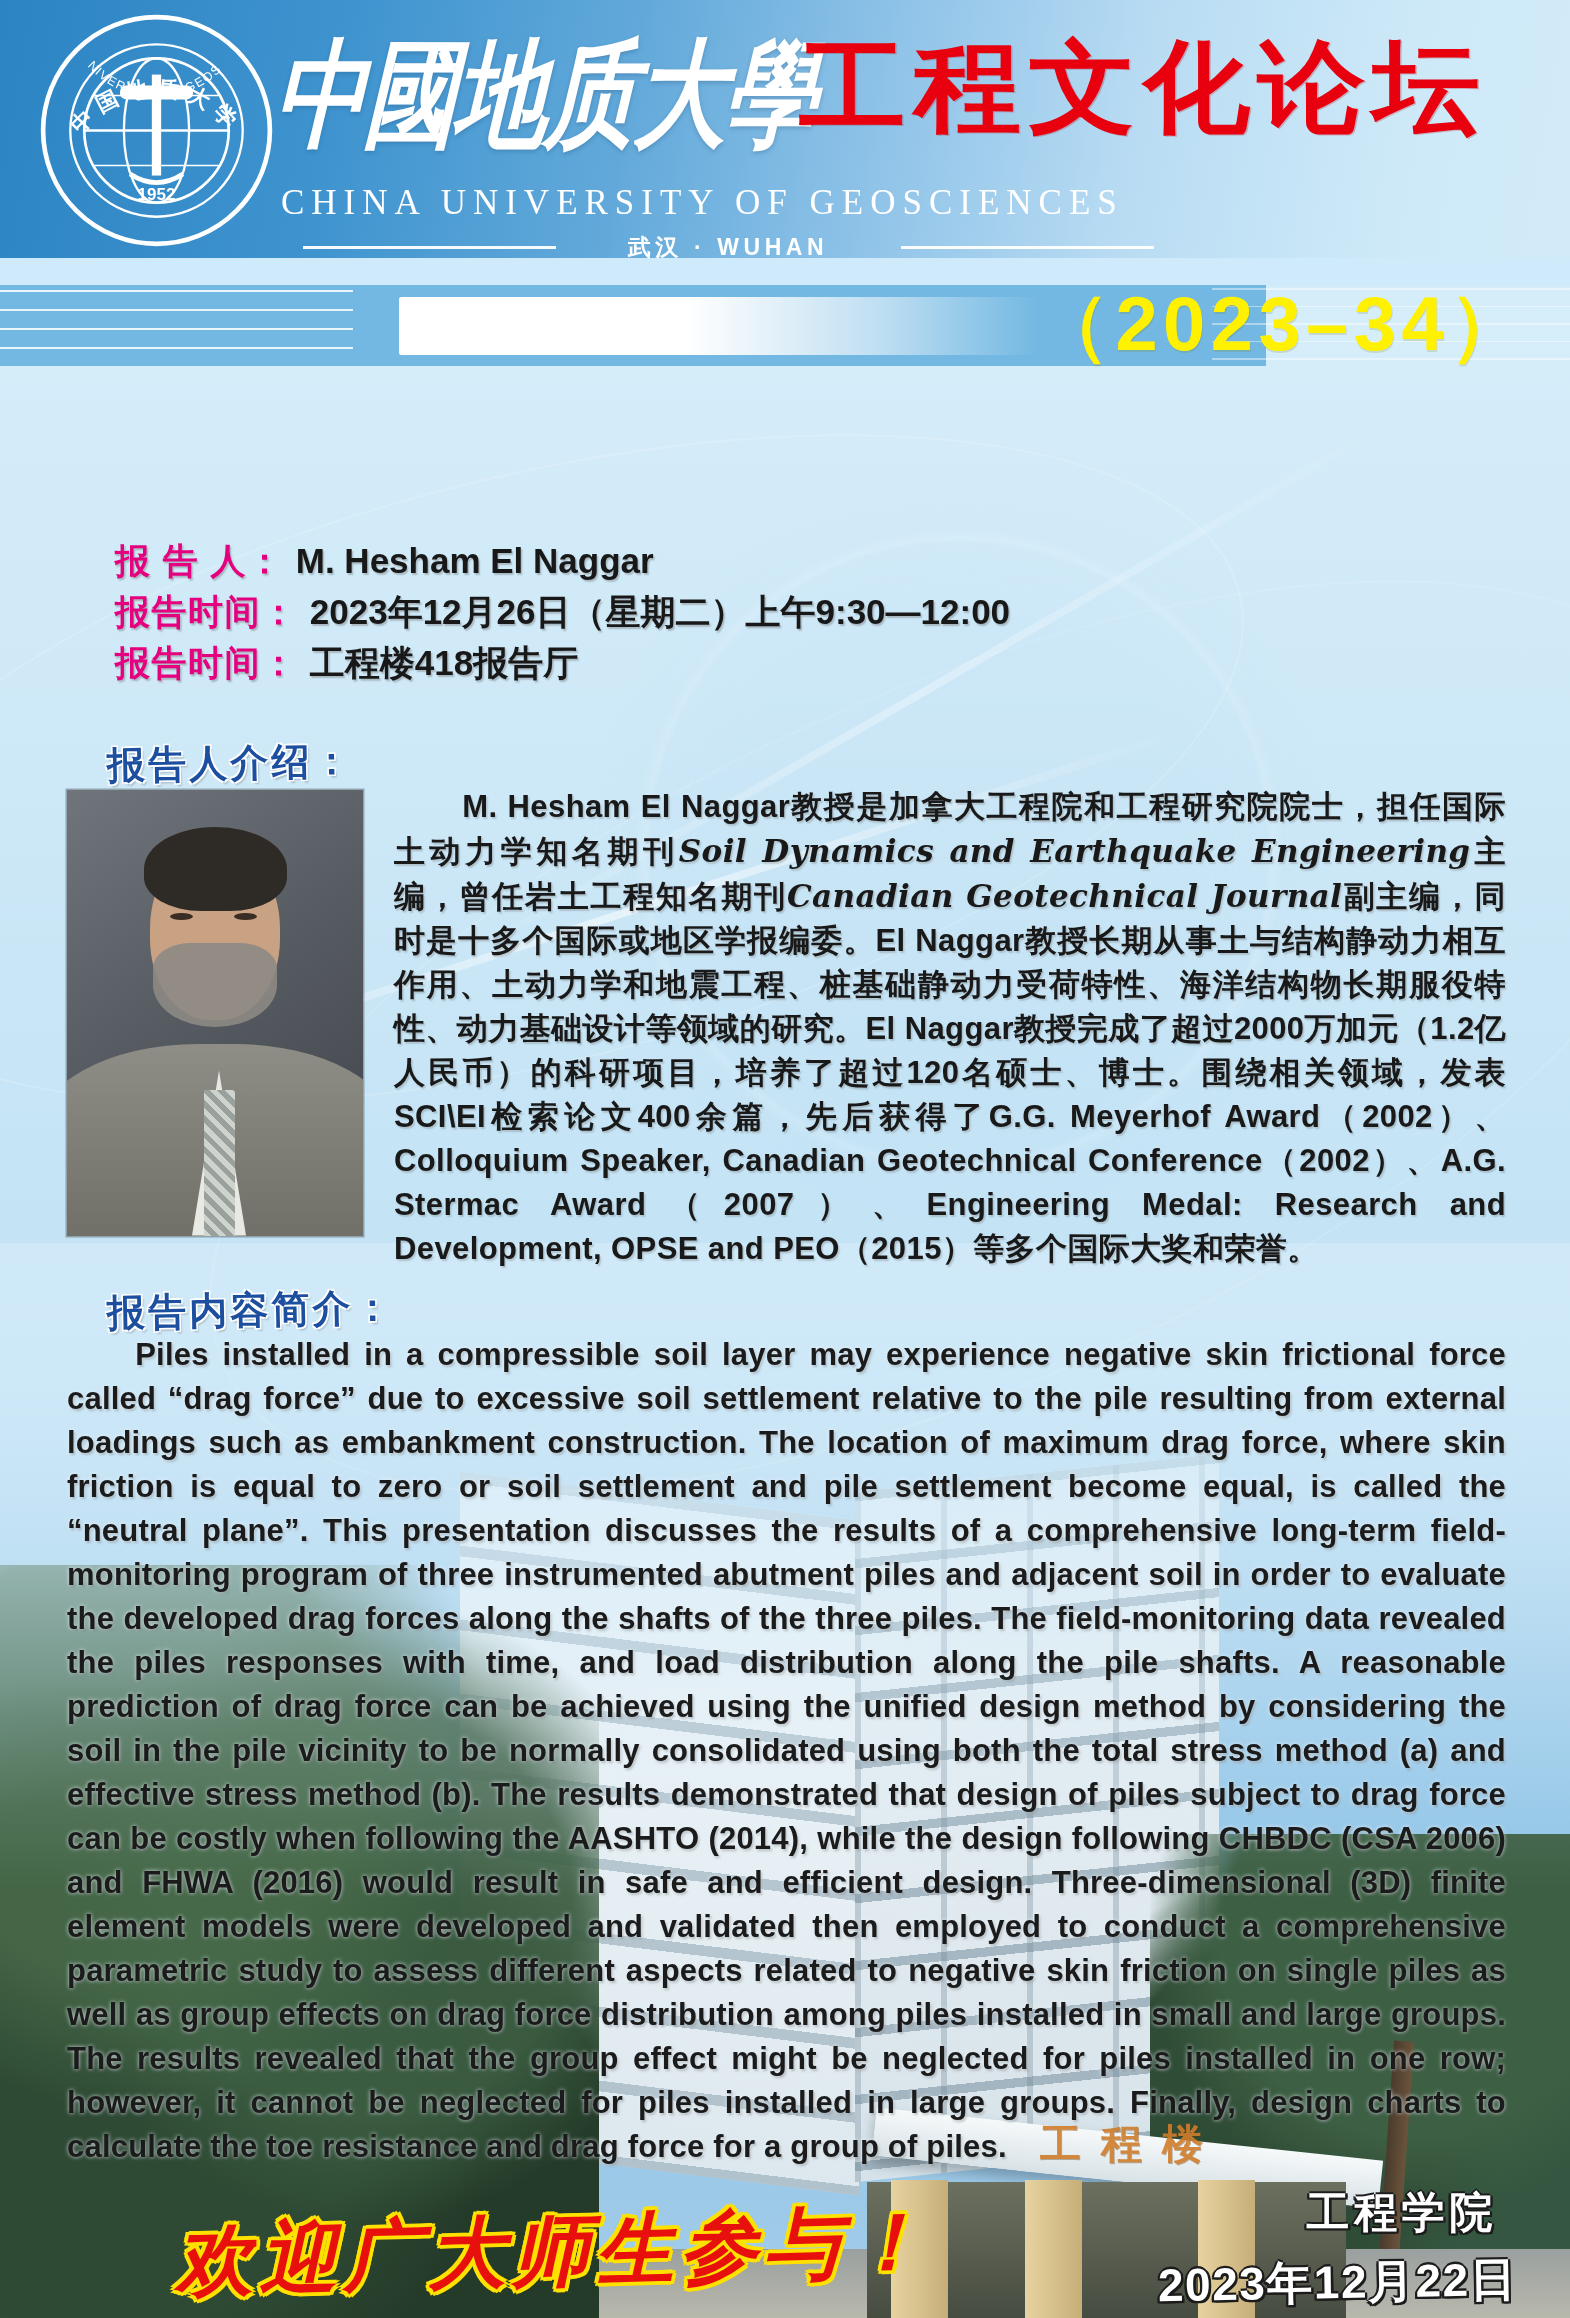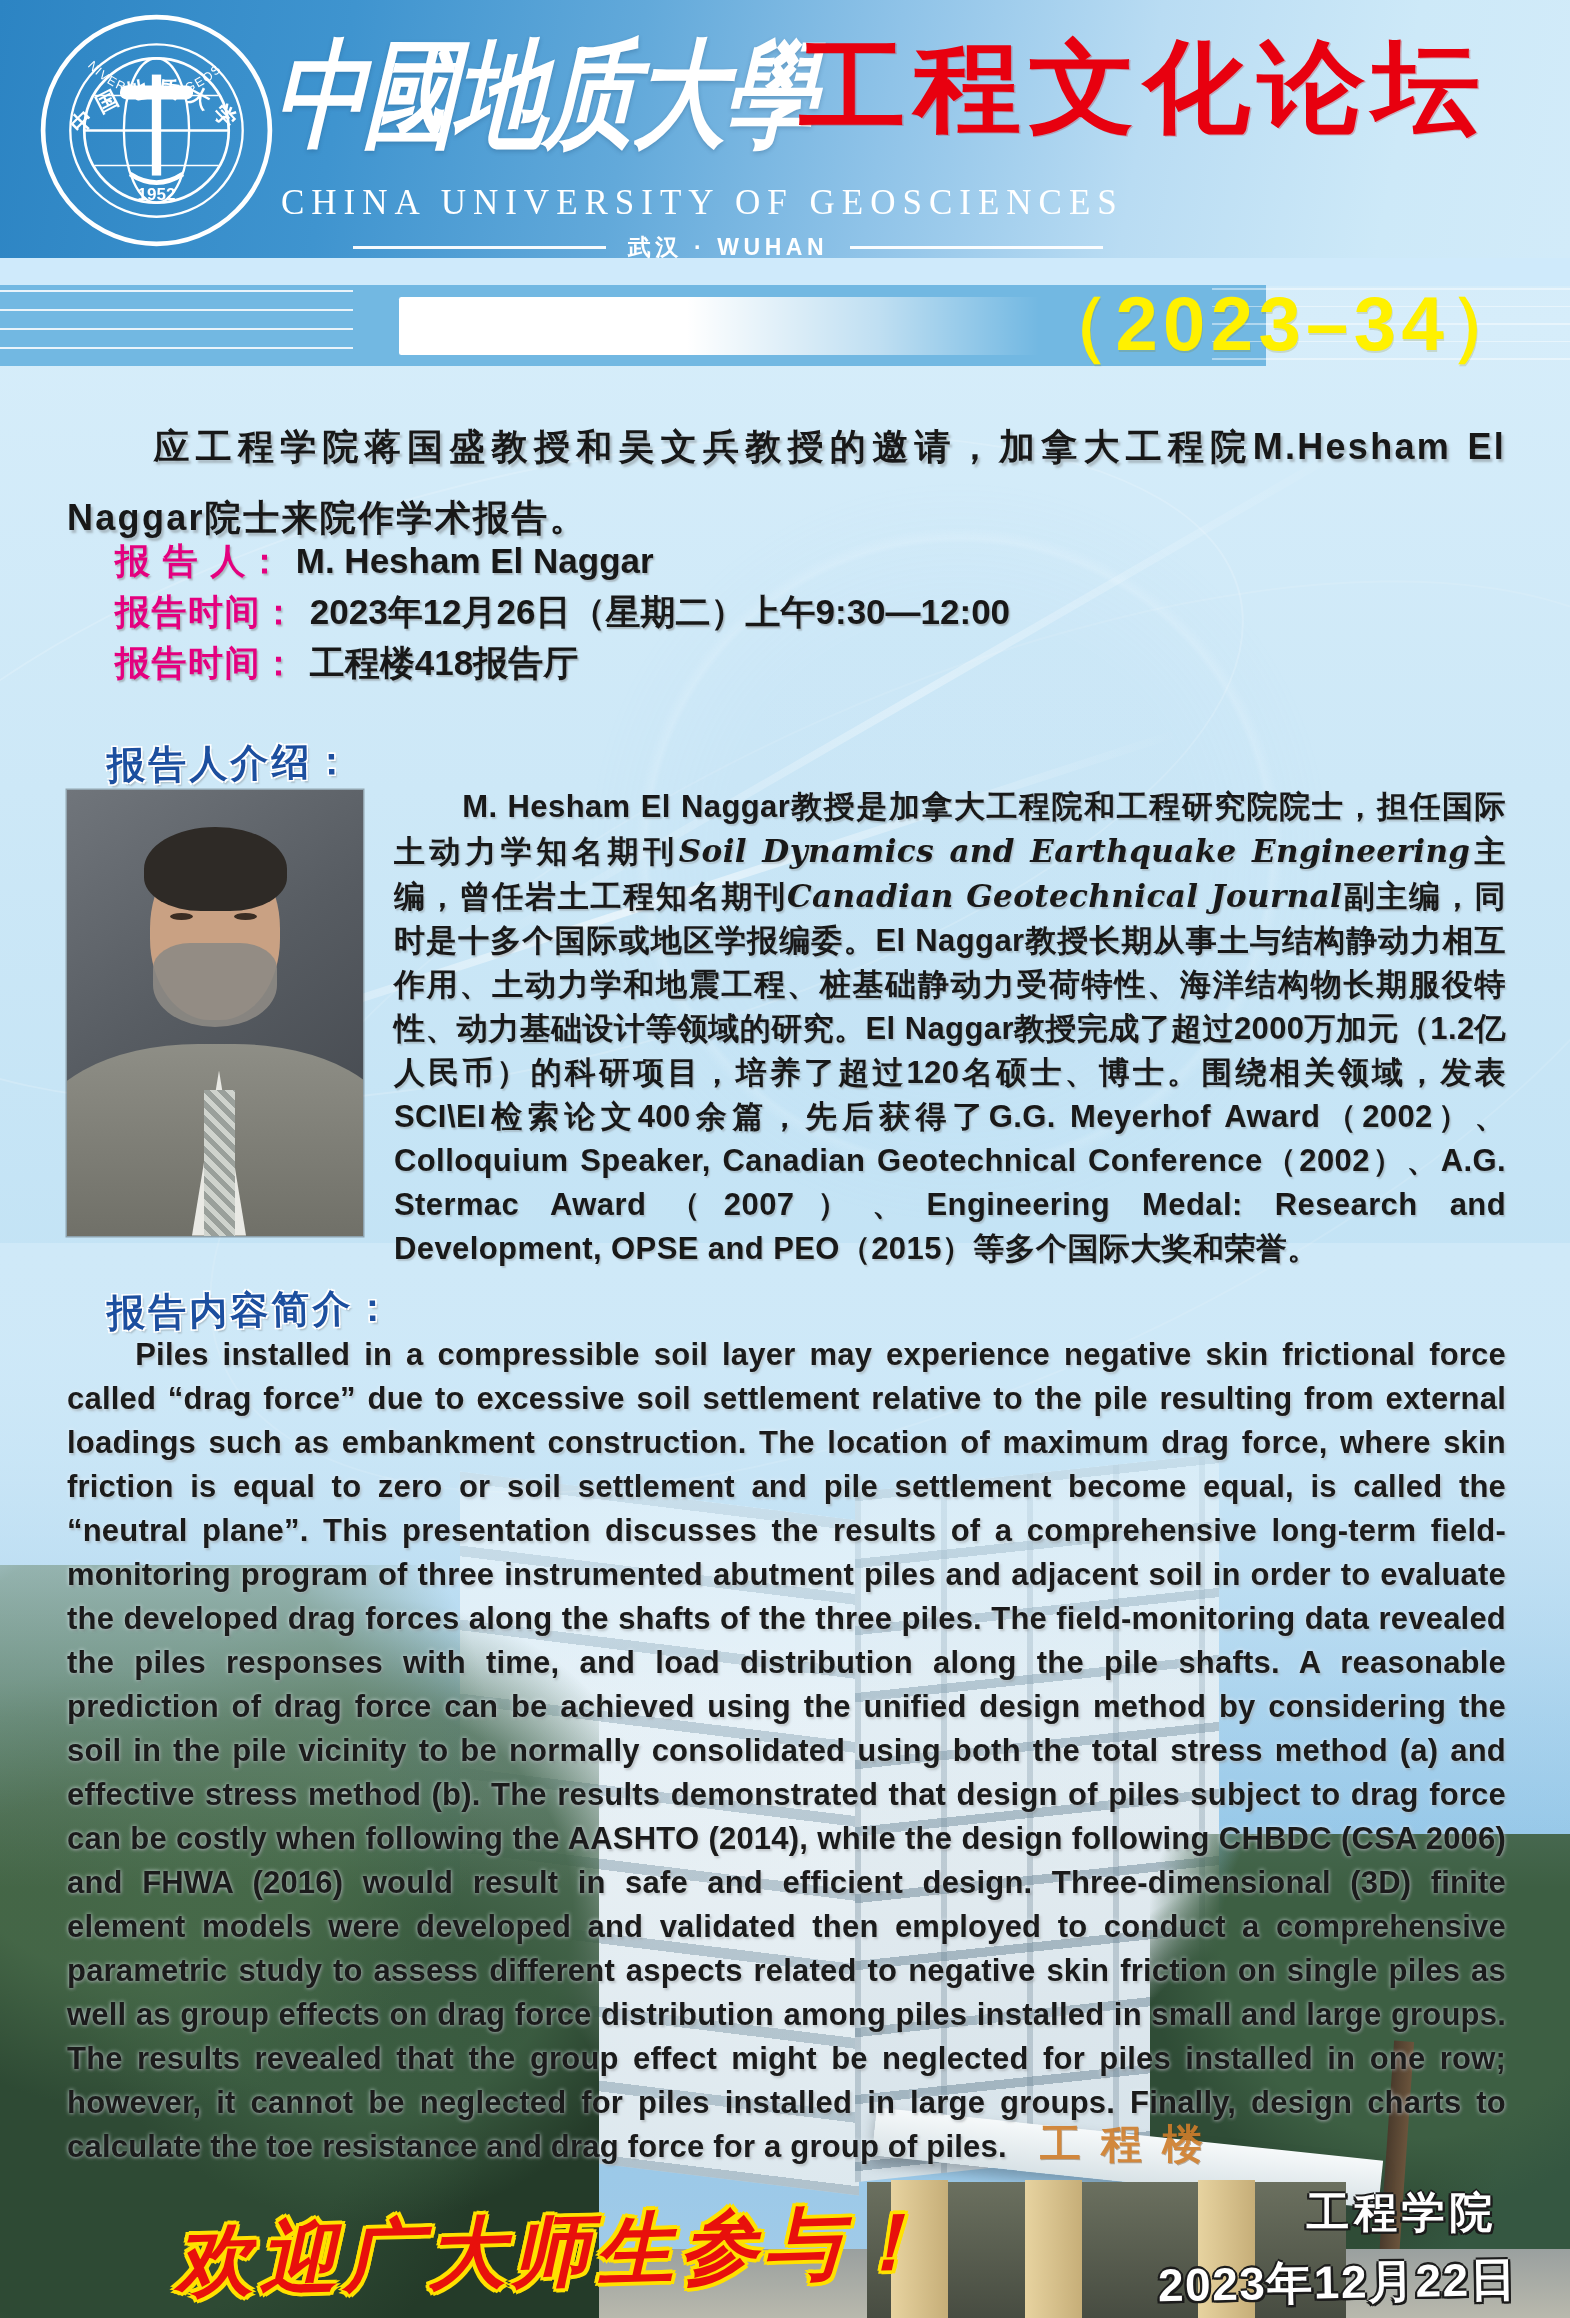--- a/index.html
+++ b/index.html
@@ -12,21 +12,21 @@
   .header-band{position:absolute;left:0;top:0;width:1571px;height:258px;
     background:linear-gradient(100deg,#2c84c3 0%,#3f94cf 22%,#62a9da 40%,#8fc3e8 56%,#b9dcf3 72%,#cde9f8 88%,#d2ebf9 100%);}
   .header-strip{position:absolute;left:0;top:258px;width:1571px;height:28px;background:#cfeafb;}
   .logo-wrap{position:absolute;left:40px;top:14px;width:233px;height:233px;}
   .script-name{position:absolute;left:278px;top:17px;width:660px;color:#ffffff;
     font-family:"DejaVu Serif", serif;font-weight:bold;font-style:italic;font-size:117px;
     white-space:nowrap;transform:scaleX(.79) skewX(-3deg);transform-origin:left top;letter-spacing:-3.1px;
     text-shadow:0 2.3px 4.6px rgba(20,60,100,.25);}
   .en-name{position:absolute;left:281px;top:183px;width:897px;color:#ffffff;
     font-family:"Liberation Serif", serif;font-size:35px;letter-spacing:7px;white-space:nowrap;}
-  .city-line{position:absolute;left:281px;top:232px;width:894px;display:flex;align-items:center;justify-content:center;
+  .city-line{position:absolute;left:281px;top:232px;width:894px;display:flex;align-items:center;justify-content:space-between;
     color:#ffffff;font-size:23px;letter-spacing:4.6px;font-weight:bold;}
   .city-line .rule{flex:0 0 253px;height:2.3px;background:rgba(255,255,255,.95);margin:0 21.5px;}
   .forum-title{position:absolute;left:799px;top:20px;width:759px;color:#e8000f;
     font-size:107px;font-weight:900;letter-spacing:7.7px;white-space:nowrap;
     transform:scaleY(.94);transform-origin:left top;
     text-shadow:1.5px 1.5px 0 rgba(180,0,10,.25);}
   
   .num-band{position:absolute;left:0;top:285px;width:1266px;height:81px;background:#72b8e2;}
   .band-lines-left{position:absolute;left:0;top:4.6px;width:353px;height:72px;
     background:repeating-linear-gradient(180deg,rgba(255,255,255,.85) 0 1.5px,transparent 1.5px 19px);}
@@ -220,21 +220,20 @@
     <div class="c-column c-col3"></div>
     <div class="c-sign">工程楼</div>
     <div class="c-person p1"></div>
     <div class="c-person p2"></div>
     <div class="c-person p3"></div>
     <div class="c-person p4"></div>
     <div class="c-trees-left"></div>
     <div class="c-fade"></div>
   </div>
 
-  <p class="intro-par">应工程学院蒋国盛教授和吴文兵教授的邀请，加拿大工程院M.Hesham El Naggar院士来院作学术报告。</p>
 
   <div class="details">
     <div class="detail-row">
       <span class="detail-label">报 告 人：</span><span class="detail-value">M. Hesham El Naggar</span>
     </div>
     <div class="detail-row">
       <span class="detail-label">报告时间：</span><span class="detail-value">2023年12月26日（星期二）上午9:30—12:00</span>
     </div>
     <div class="detail-row">
       <span class="detail-label">报告时间：</span><span class="detail-value">工程楼418报告厅</span>

